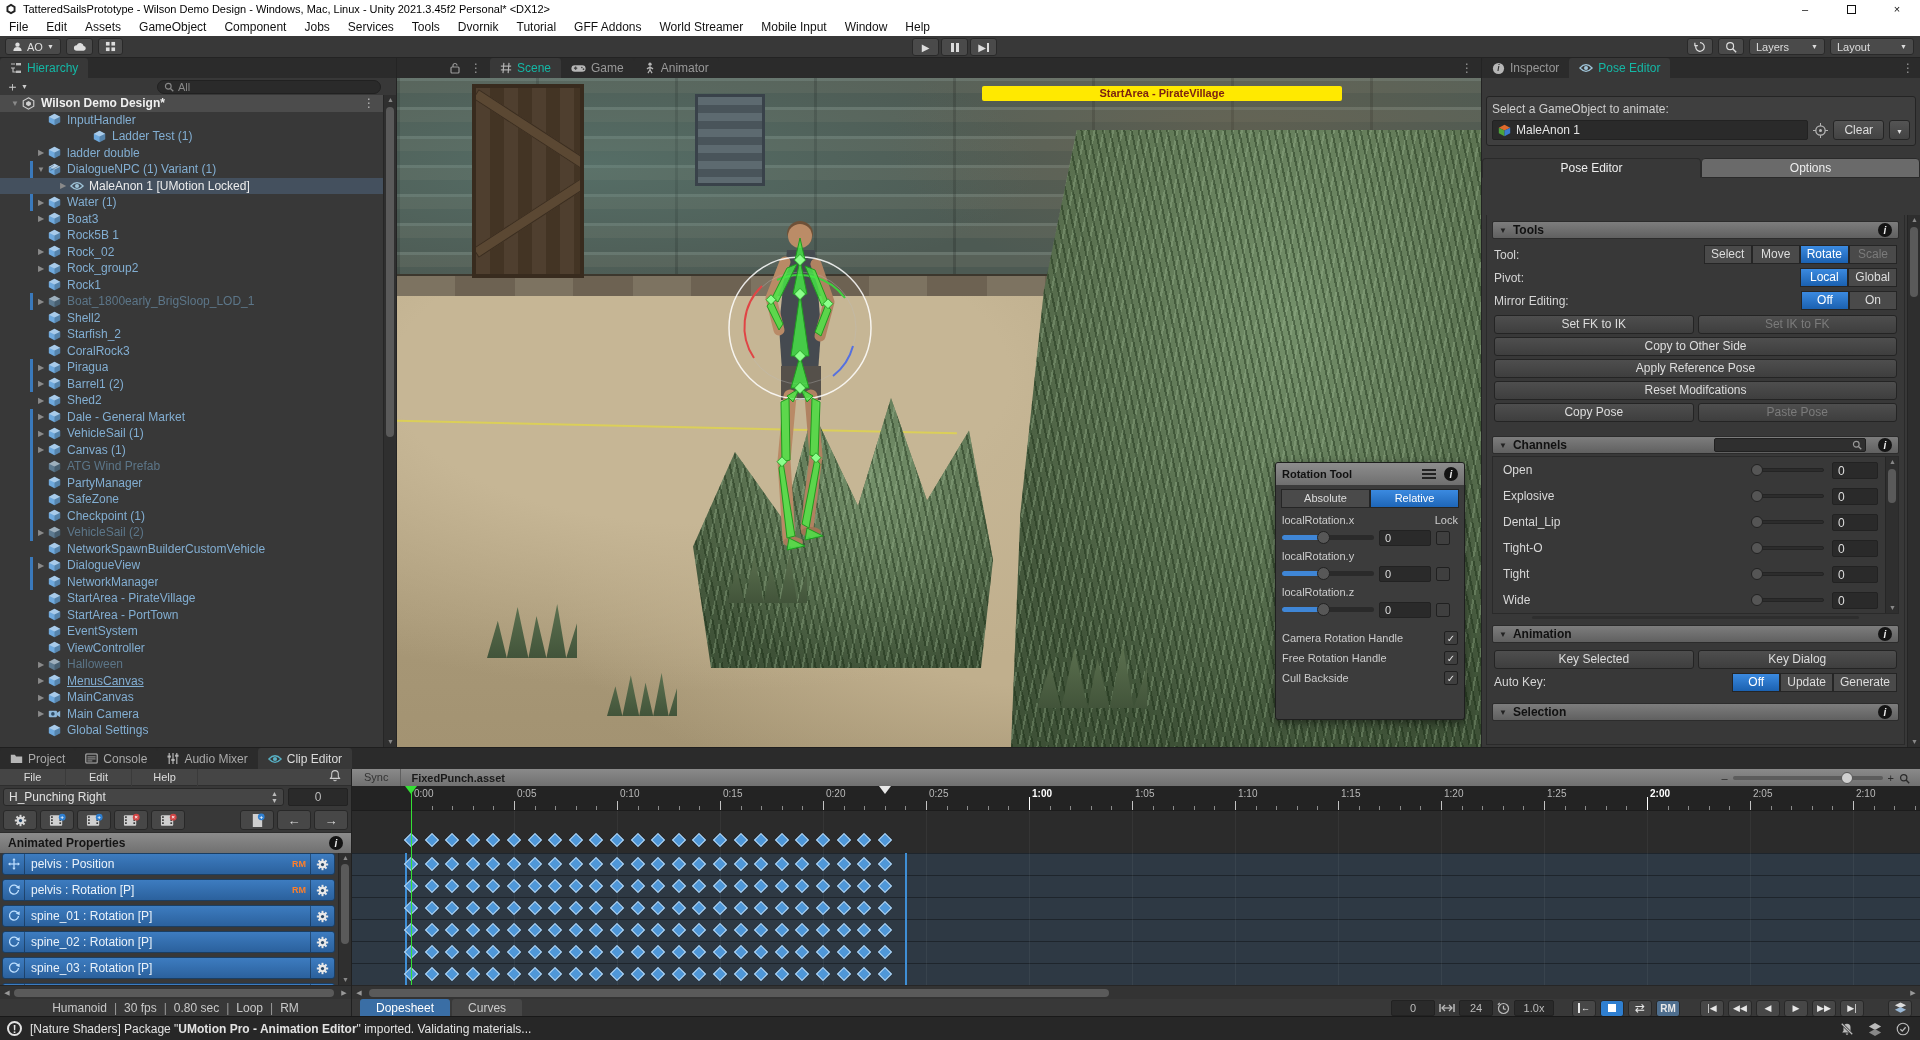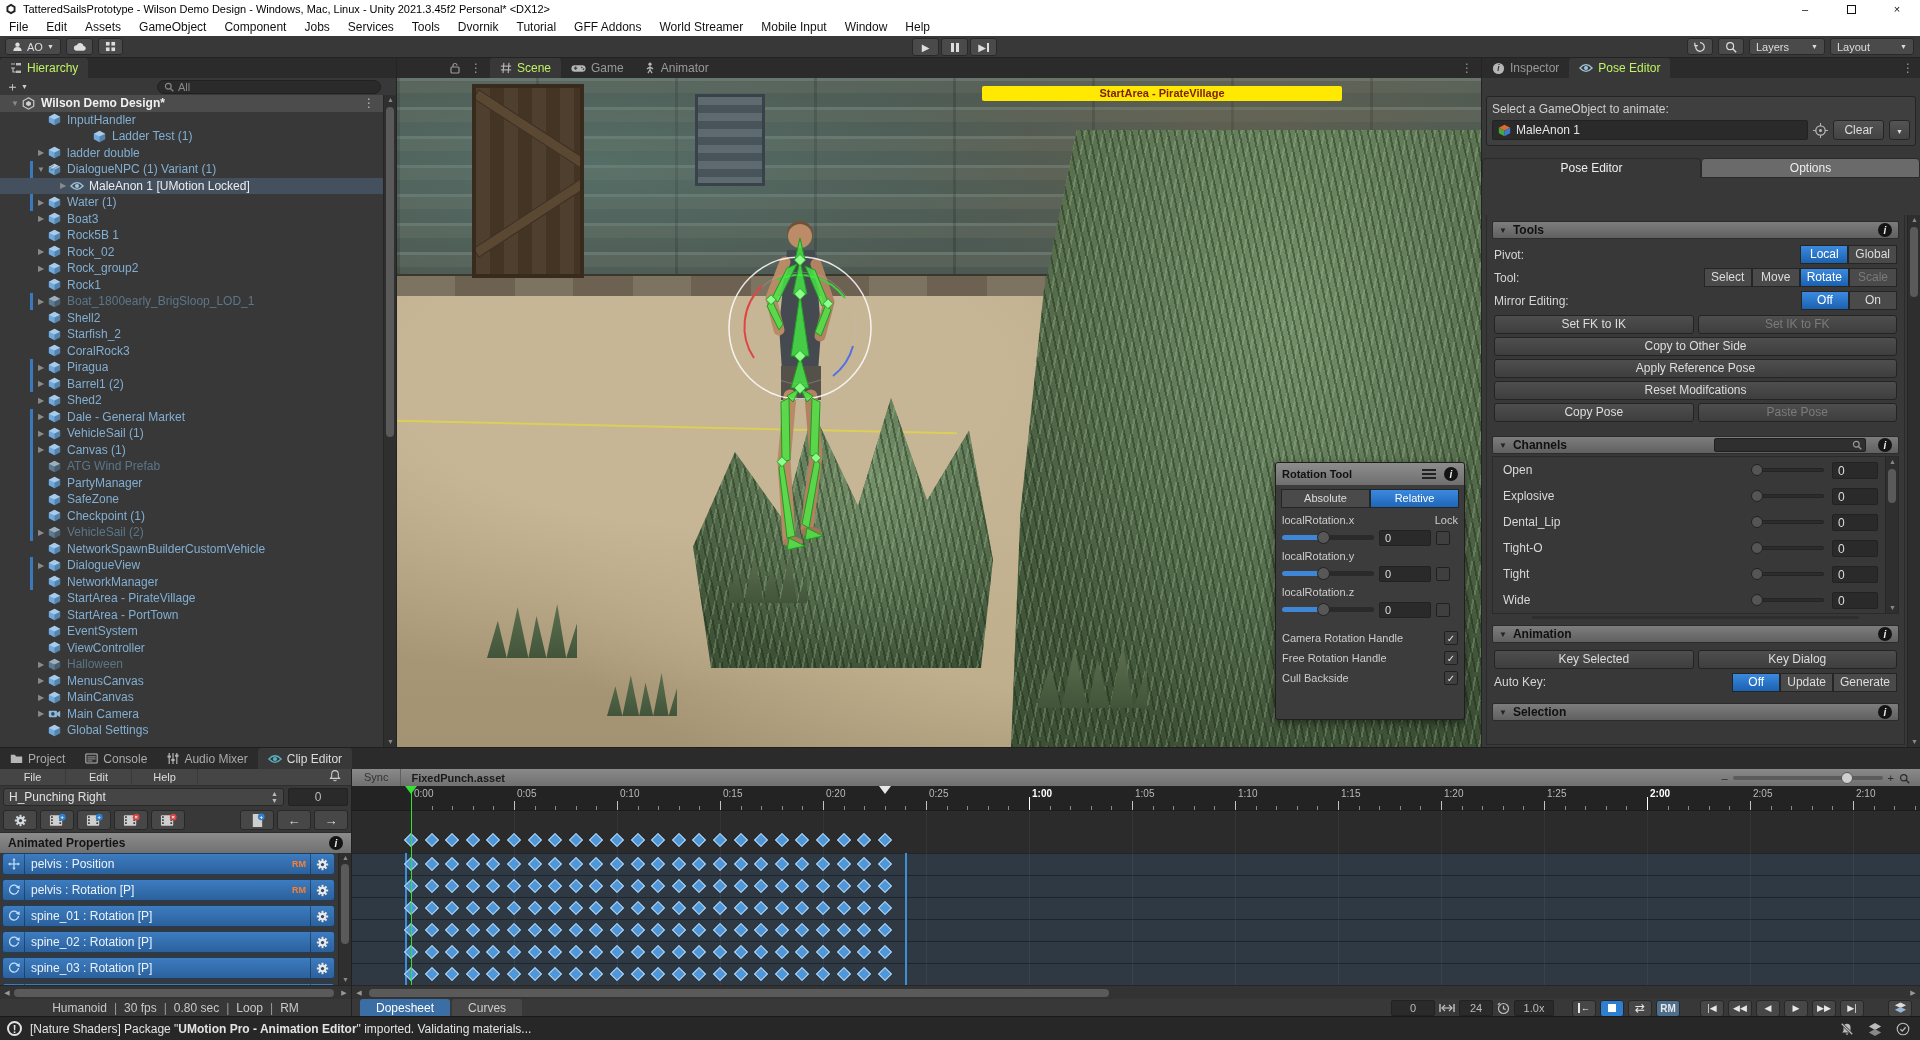--- a/index.html
+++ b/index.html
@@ -21,21 +21,21 @@
 .tright{margin-left:auto;display:flex;align-items:center;margin-right:6px;}
 .pausebars{display:flex;gap:2px;}
 .pausebars i{display:block;width:3px;height:9px;background:#ddd;}
 .stepbar{display:flex;align-items:center;gap:1px;}
 .stepbar b{display:block;width:2px;height:9px;background:#ddd;}
 
 #main{position:absolute;top:58px;left:0;width:1920px;height:689px;display:flex;}
 
 #hierarchy{width:397px;background:#383838;border-right:1px solid #242424;position:relative;}
 .paneltabs{height:20px;background:#2b2b2b;display:flex;align-items:flex-end;}
-.ptab{height:20px;display:flex;align-items:center;gap:5px;padding:0 10px;background:#383838;color:#bef264;font-size:12px;border-radius:3px 3px 0 0;}
+.ptab{height:20px;display:flex;align-items:center;gap:5px;padding:0 10px;background:#383838;color:#14b8a6;font-size:12px;border-radius:3px 3px 0 0;}
 .ptab.inactive{background:#2b2b2b;color:#999;}
 .hsearchrow{height:18px;display:flex;align-items:center;border-bottom:1px solid #2a2a2a;background:#383838;}
 .addbtn{display:flex;align-items:center;color:#ccc;font-size:13px;padding:0 6px;gap:2px;}
 .searchfield{position:absolute;left:157px;top:22px;width:224px;height:14px;background:#2a2a2a;border:1px solid #212121;border-radius:8px;display:flex;align-items:center;color:#888;font-size:11px;gap:4px;padding:0 6px;}
 #htree{position:absolute;top:37px;left:0;right:13px;bottom:0;overflow:hidden;}
 .hrow{position:relative;height:16.5px;display:flex;align-items:center;font-size:12px;color:#82aed2;white-space:nowrap;}
 .hrow .arrow{width:14px;color:#8a8a8a;font-size:8px;text-align:center;flex:none;}
 .hrow .hicon{width:15px;height:13px;flex:none;margin-right:4px;display:flex;align-items:center;}
 .hrow.gray{color:#5c7689;}
 .hrow.selected{background:#44505e;color:#ececec;}
@@ -710,21 +710,21 @@
           </div>
           <div class="hrow" style="padding-left: 34px;">
             <div class="arrow">▶</div>
             <div class="hicon">
               <svg width="13" height="13" viewBox="0 0 16 16">
                 <polygon points="8,1 15,4.5 15,11.5 8,15 1,11.5 1,4.5" fill="#6fa9dd"></polygon>
                 <polygon points="8,1 15,4.5 8,8 1,4.5" fill="rgba(255,255,255,.4)"></polygon>
                 <polygon points="8,8 15,4.5 15,11.5 8,15" fill="rgba(0,0,0,.22)"></polygon>
               </svg>
             </div>
-            <div style="overflow: hidden; text-overflow: ellipsis;">MenusCanvas</div>
+            <div style="overflow: hidden; text-overflow: ellipsis; text-decoration: underline;">MenusCanvas</div>
           </div>
           <div class="hrow" style="padding-left: 34px;">
             <div class="arrow">▶</div>
             <div class="hicon">
               <svg width="13" height="13" viewBox="0 0 16 16">
                 <polygon points="8,1 15,4.5 15,11.5 8,15 1,11.5 1,4.5" fill="#6fa9dd"></polygon>
                 <polygon points="8,1 15,4.5 8,8 1,4.5" fill="rgba(255,255,255,.4)"></polygon>
                 <polygon points="8,8 15,4.5 15,11.5 8,15" fill="rgba(0,0,0,.22)"></polygon>
               </svg>
             </div>
@@ -992,33 +992,33 @@
 
       <div class="posebody">
 
         <div class="sechead">
           <span class="secarrow">▼</span>
           <span>Tools</span>
           <span class="infobadge">i</span>
         </div>
         <div class="secbody">
           <div class="labelrow">
-              <span>Pivot:</span>
-              <span class="seg" id="seg-pivot">
-                <div class="segopt active">Local</div>
-                <div class="segopt">Global</div>
-              </span>
-            </div>
-          <div class="labelrow">
               <span>Tool:</span>
               <span class="seg" id="seg-tool">
                 <div class="segopt">Select</div>
                 <div class="segopt">Move</div>
                 <div class="segopt active">Rotate</div>
                 <div class="segopt disabled">Scale</div>
+              </span>
+            </div>
+          <div class="labelrow">
+              <span>Pivot:</span>
+              <span class="seg" id="seg-pivot">
+                <div class="segopt active">Local</div>
+                <div class="segopt">Global</div>
               </span>
             </div>
           <div class="labelrow">
               <span>Mirror Editing:</span>
               <span class="seg" id="seg-mirror">
                 <div class="segopt active">Off</div>
                 <div class="segopt">On</div>
               </span>
             </div>
           <div class="btnrow">

